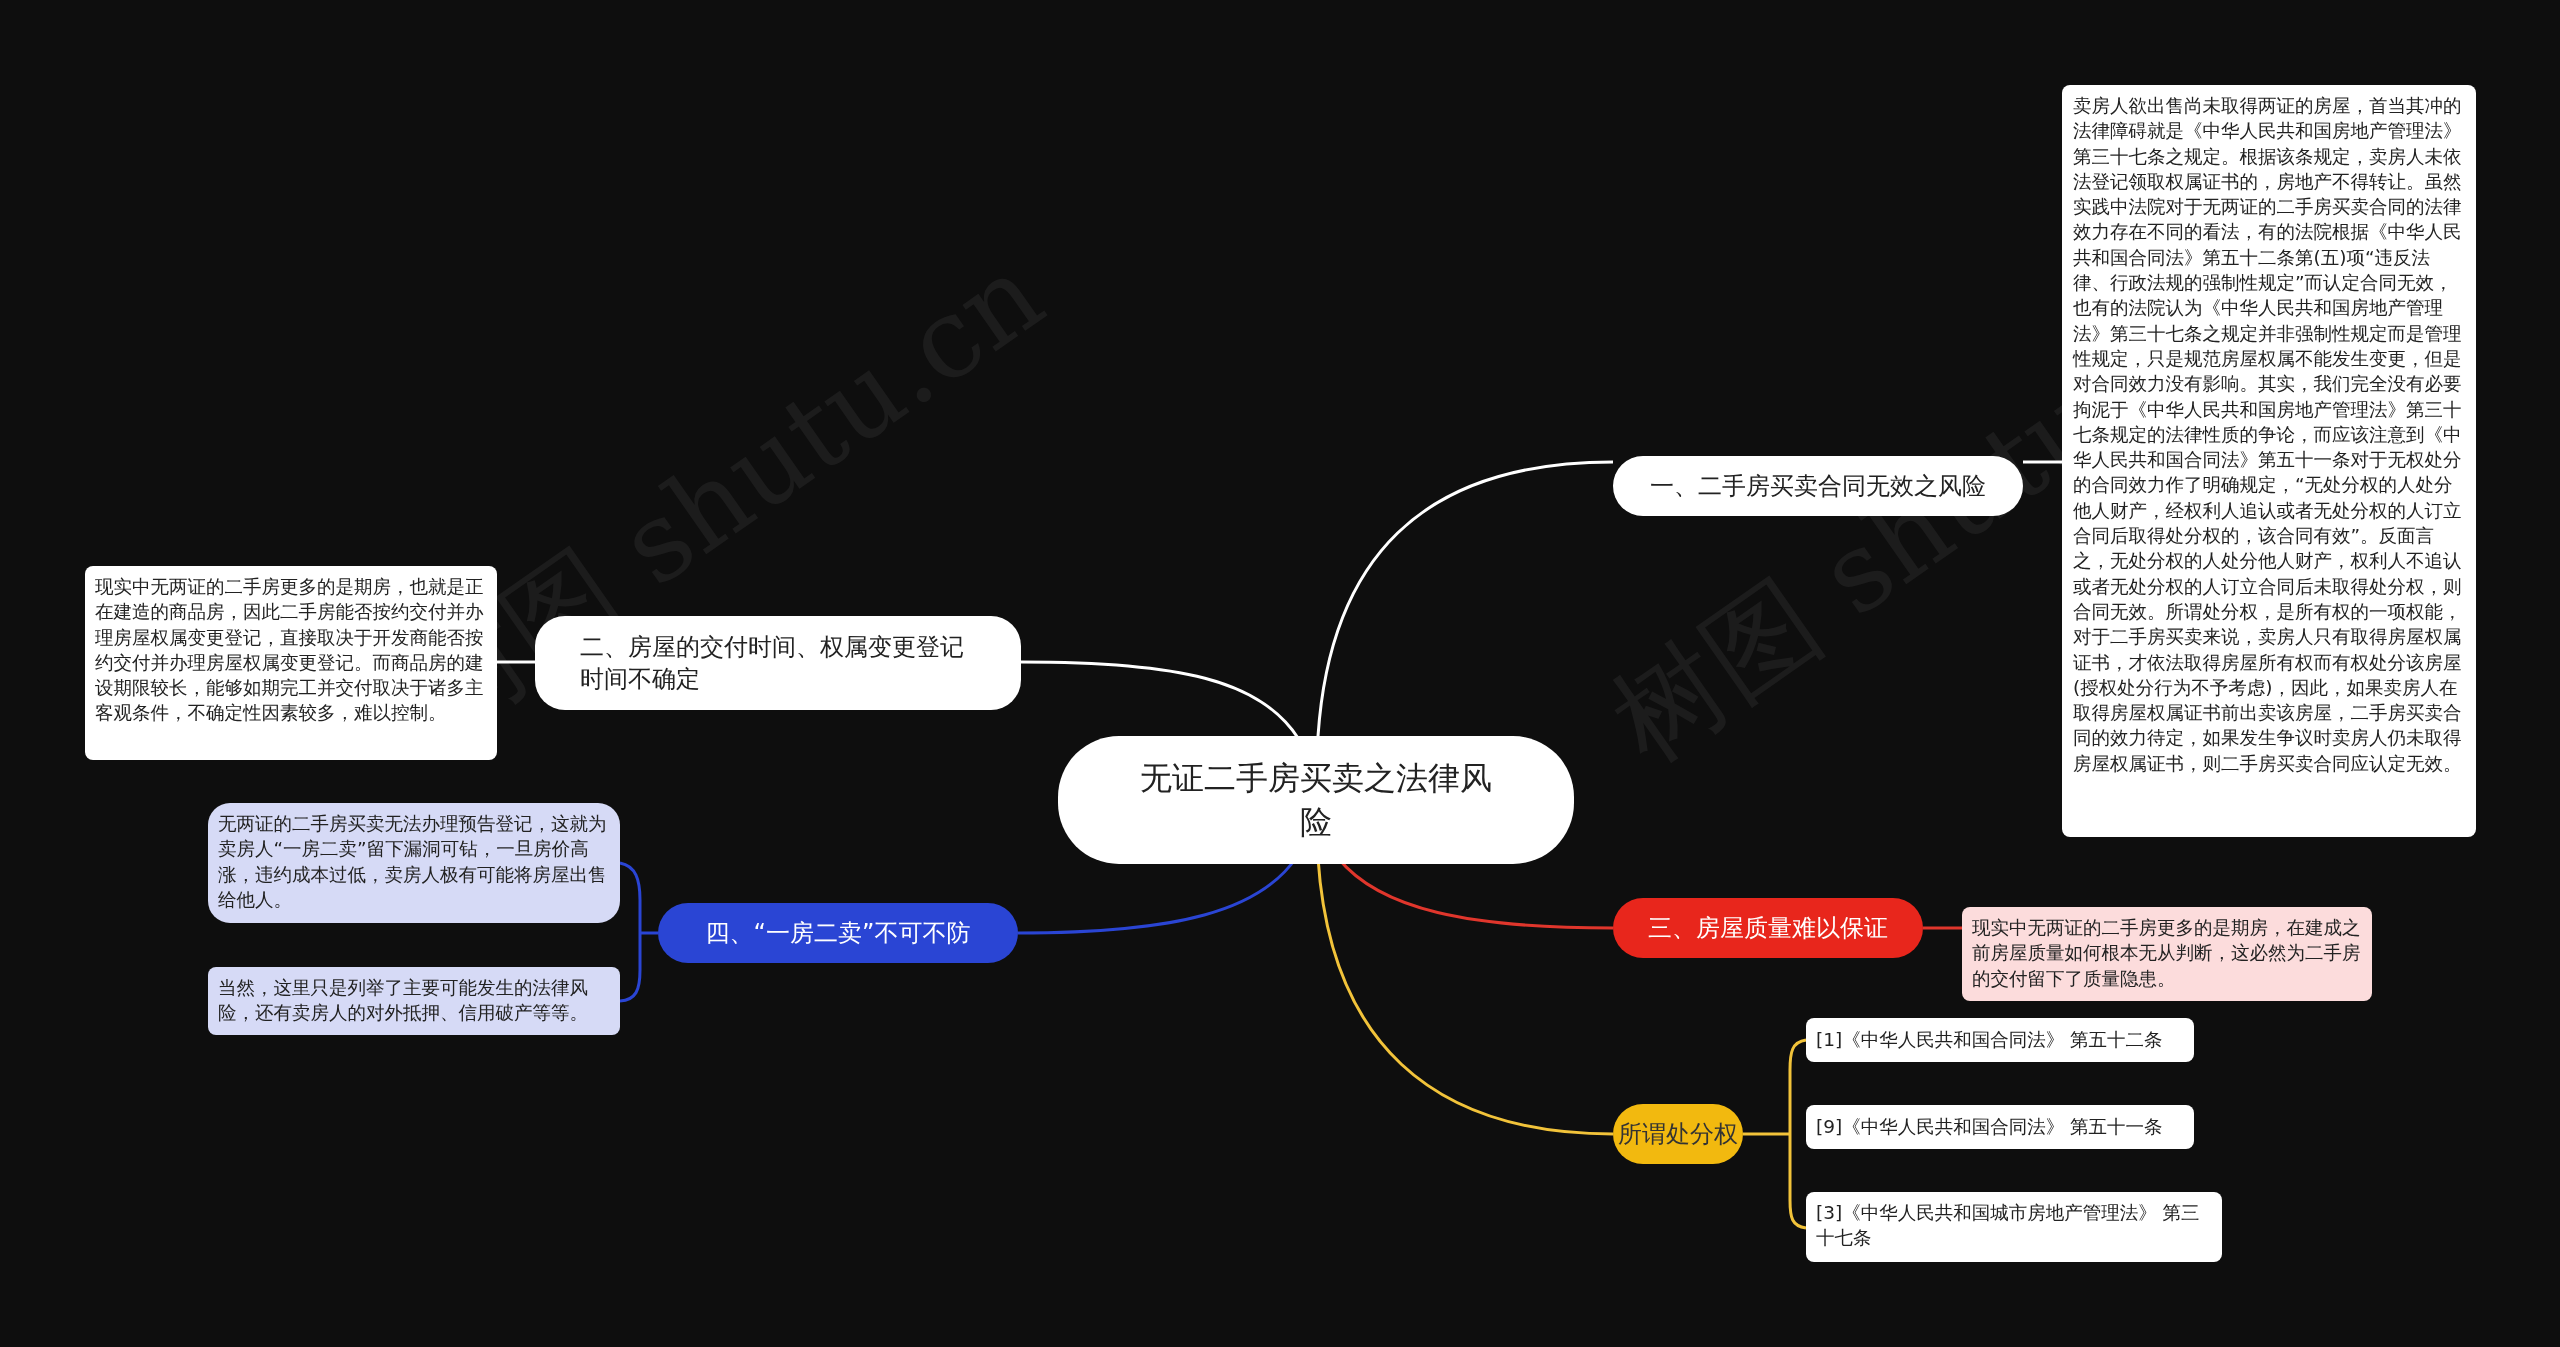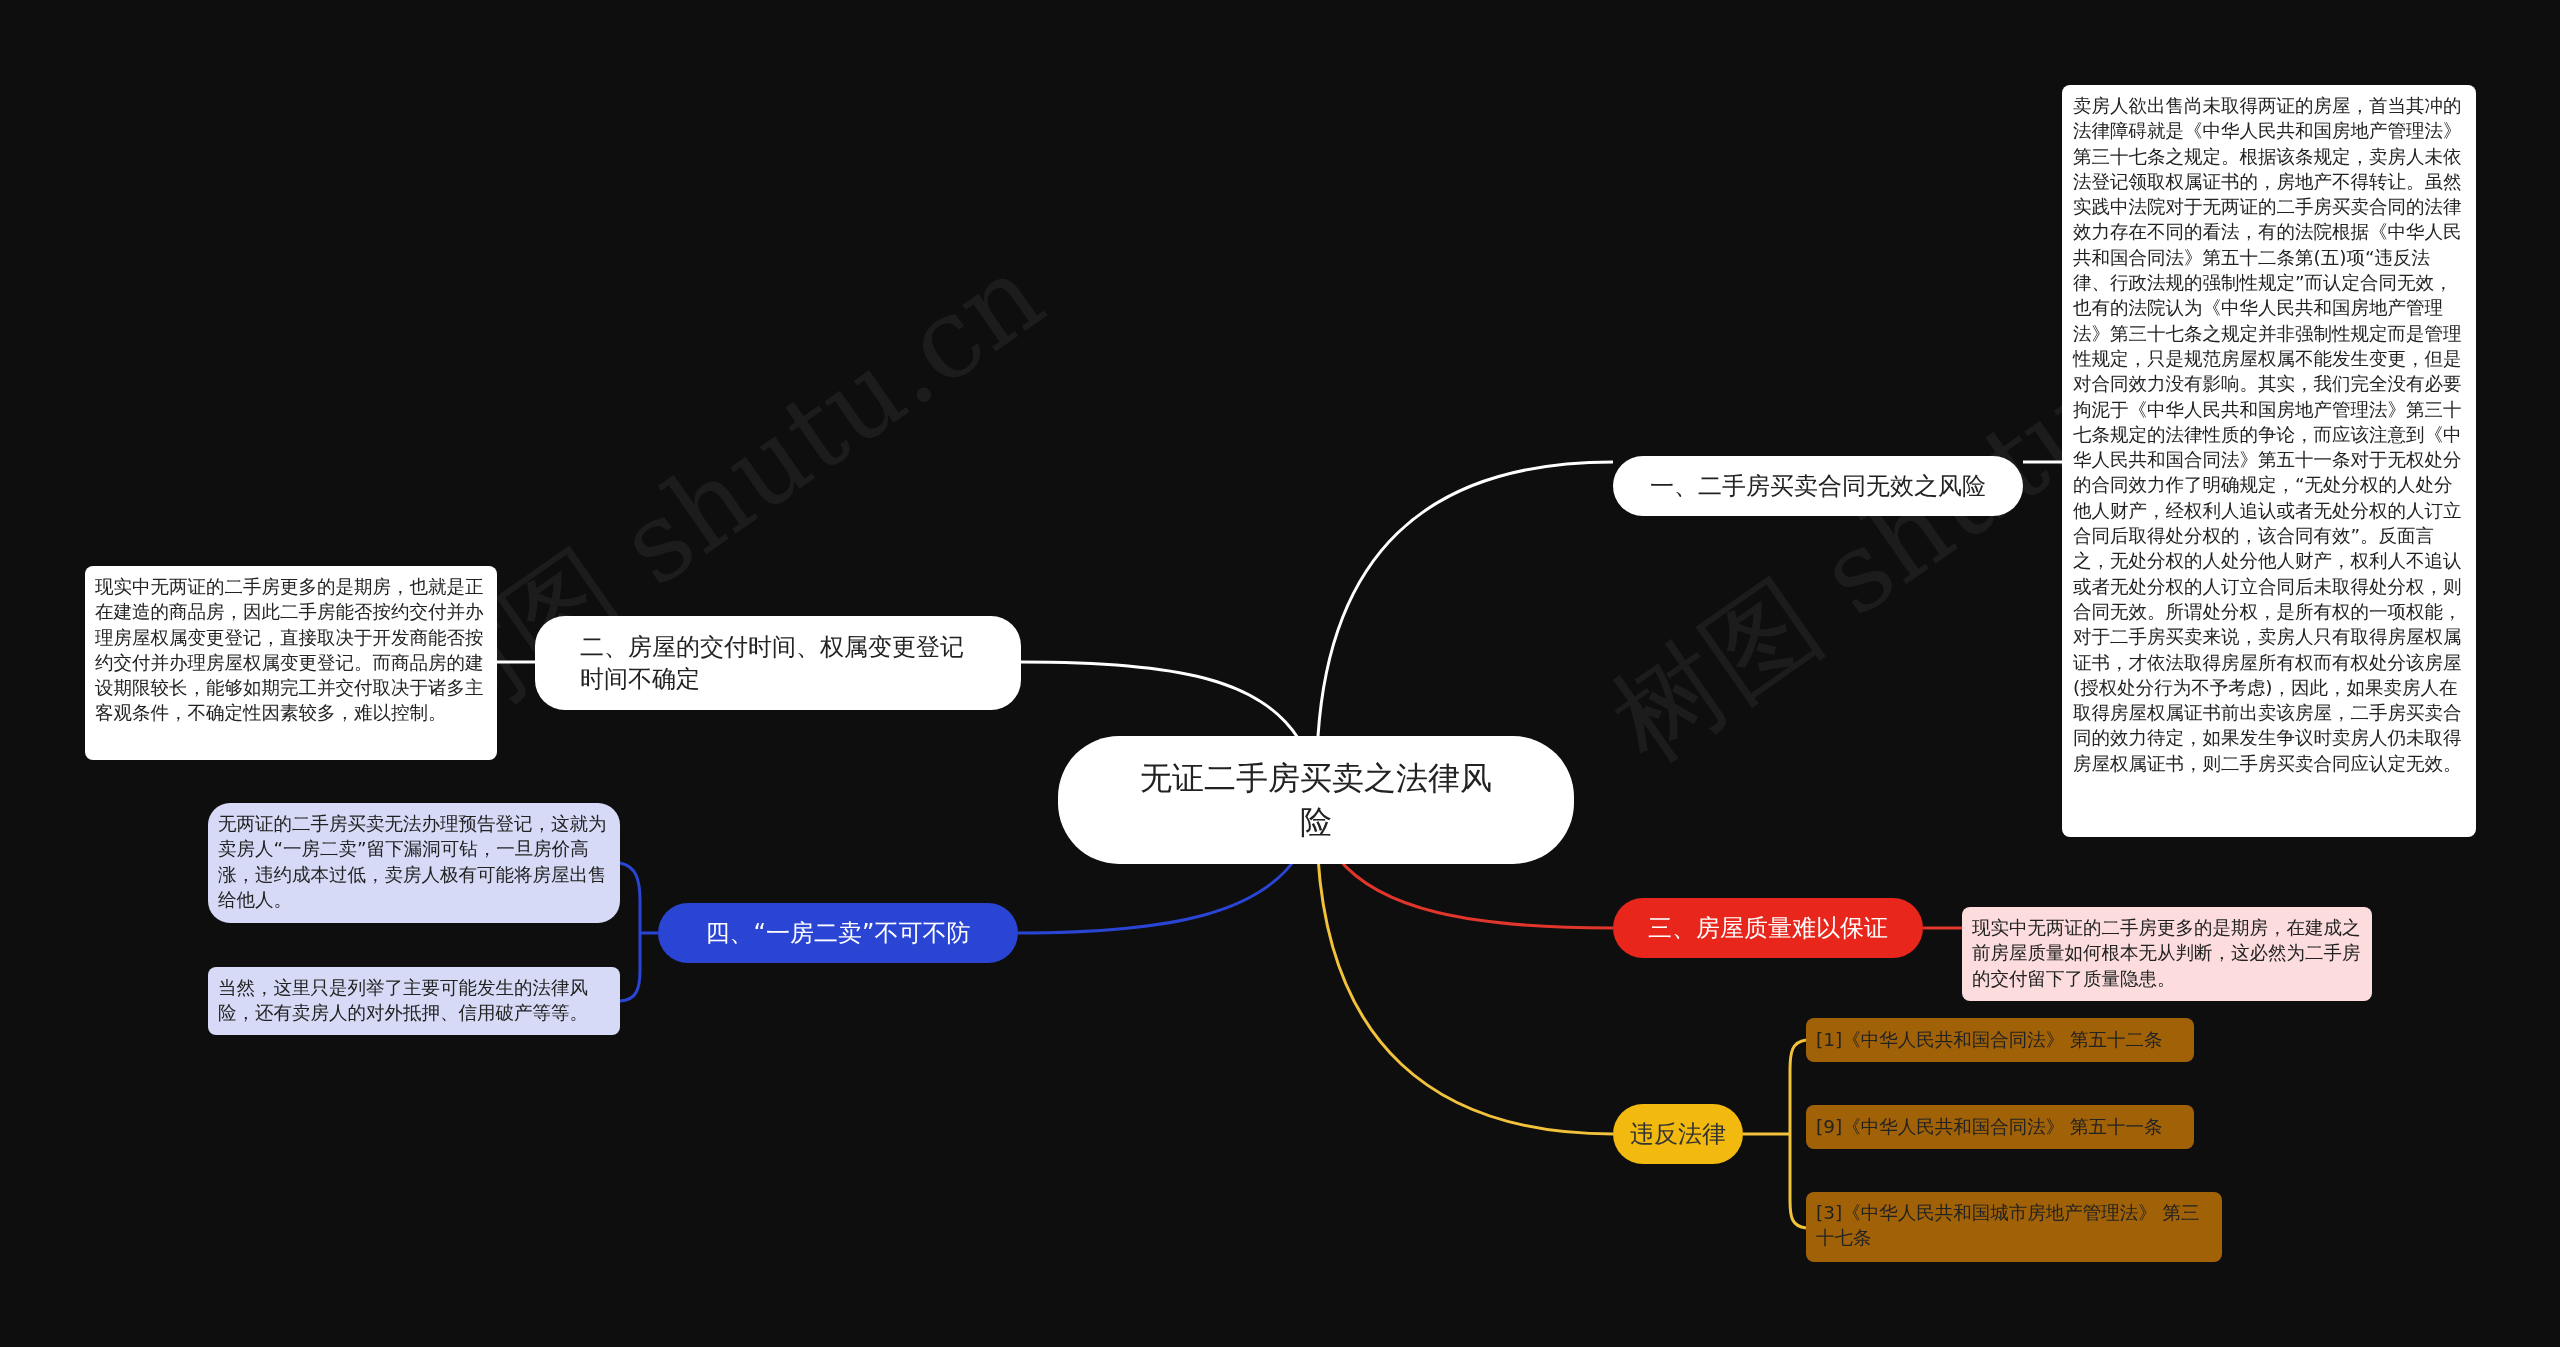--- a/index.html
+++ b/index.html
@@ -73,21 +73,21 @@
     box-sizing: border-box;
     border-radius: 8px;
     font-size: 18.5px;
     line-height: 25.3px;
     padding: 8px 10px;
     color: #222;
   }
   .leaf.white { background: #ffffff; }
   .leaf.red { background: #fcdcdc; }
   .leaf.blue { background: #d6daf6; }
-  .leaf.yellow { background: #a16207; }
+  .leaf.yellow { background: #ffffff; }
   .l1 { left: 2062px; top: 85px; width: 414px; height: 752px; font-size: 18.5px; line-height: 25.3px; padding: 8px 10px 8px 11px; }
   .l2 { left: 85px; top: 566px; width: 412px; height: 194px; }
   .l3 { left: 1962px; top: 880px; width: 410px; height: 94px; margin-top: 27px; }
   .l4a { left: 208px; top: 803px; width: 412px; height: 120px; border-radius: 22px; }
   .l4b { left: 208px; top: 967px; width: 412px; height: 68px; }
   .l5a { left: 1806px; top: 1018px; width: 388px; height: 44px; display: flex; align-items: center; }
   .l5b { left: 1806px; top: 1105px; width: 388px; height: 44px; display: flex; align-items: center; }
   .l5c { left: 1806px; top: 1192px; width: 416px; height: 70px; }
 </style>
 </head>
@@ -152,21 +152,21 @@
     <span>四、“一房二卖”不可不防</span>
   </div>
   <div class="leaf blue l4a">
     <span>无两证的二手房买卖无法办理预告登记，这就为卖房人“一房二卖”留下漏洞可钻，一旦房价高涨，违约成本过低，卖房人极有可能将房屋出售给他人。</span>
   </div>
   <div class="leaf blue l4b">
     <span>当然，这里只是列举了主要可能发生的法律风险，还有卖房人的对外抵押、信用破产等等。</span>
   </div>
 
   <div class="node branch yellow b5">
-    <span>违反法律</span>
+    <span>所谓处分权</span>
   </div>
   <div class="leaf yellow l5a">
     <span>[1]《中华人民共和国合同法》 第五十二条</span>
   </div>
   <div class="leaf yellow l5b">
     <span>[9]《中华人民共和国合同法》 第五十一条</span>
   </div>
   <div class="leaf yellow l5c">
     <span>[3]《中华人民共和国城市房地产管理法》 第三十七条</span>
   </div>

